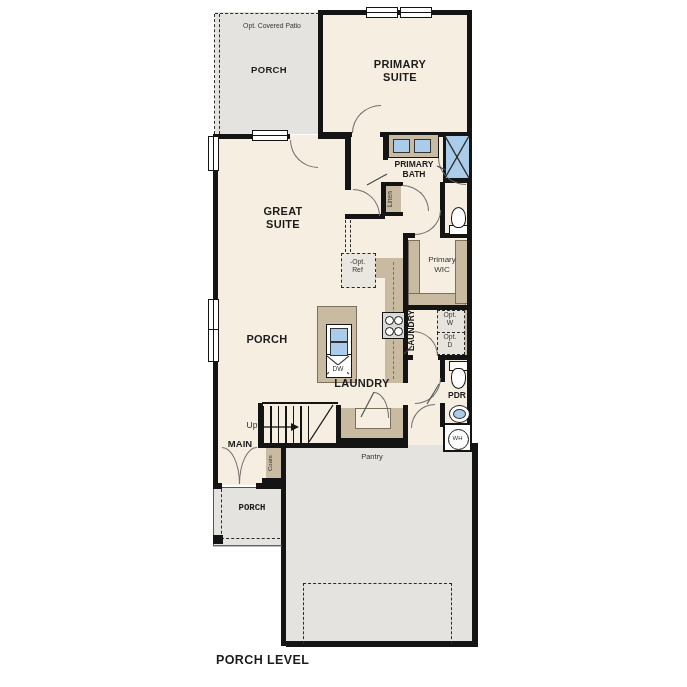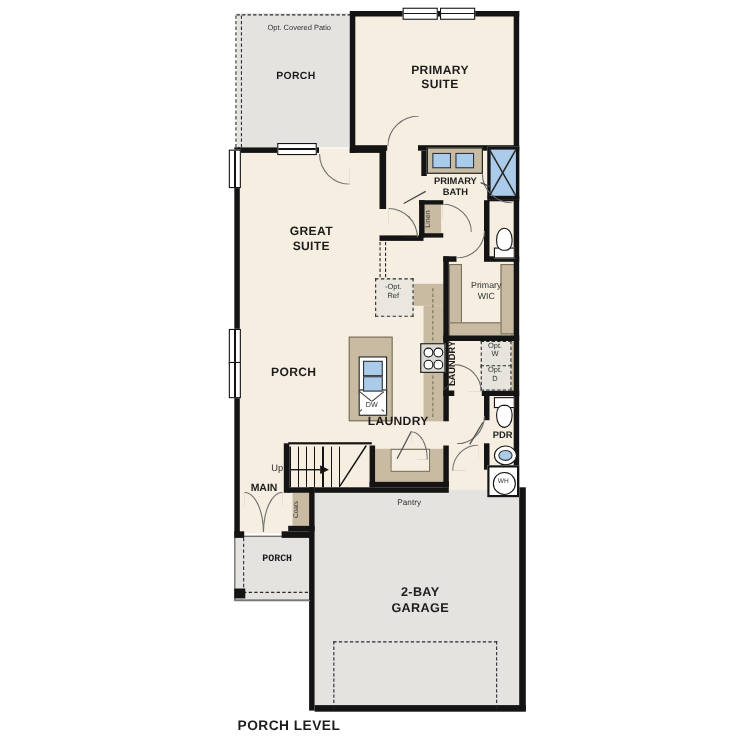--- a/index.html
+++ b/index.html
@@ -194,17 +194,15 @@
 W</div>
   <div class="lbl rlbl" style="left:437px;top:333px;width:26px;font-size:6.8px;">Opt.
 D</div>
   <div class="lbl" style="left:442px;top:390px;width:30px;font-size:8.5px;">PDR</div>
   <div class="lbl rlbl" style="left:448px;top:435px;width:19px;font-size:6px;">WH</div>
   <div class="lbl rlbl" style="left:243px;top:420px;width:18px;font-size:8.5px;">Up</div>
   <div class="lbl rlbl" style="left:341px;top:428px;width:62px;font-size:7.5px;margin-top:24px;">Pantry</div>
   <div class="lbl" style="left:218px;top:438px;width:44px;font-size:9.5px;">MAIN</div>
   <div class="vlbl" style="left:267px;top:449px;width:13px;height:28px;font-size:6px;">Coats</div>
   <div class="lbl" style="left:228px;top:503px;width:48px;font-size:9px;font-family:Liberation Mono, monospace;">PORCH</div>
-  <div class="lbl" style="left:343px;top:532px;width:78px;font-size:11.5px;letter-spacing:.3px;">2-BAY
-GARAGE</div>
   <div class="lbl" style="left:216px;top:653px;width:110px;font-size:12.5px;text-align:left;letter-spacing:.4px;">PORCH LEVEL</div>
 
 </div>
 
 </body></html>

